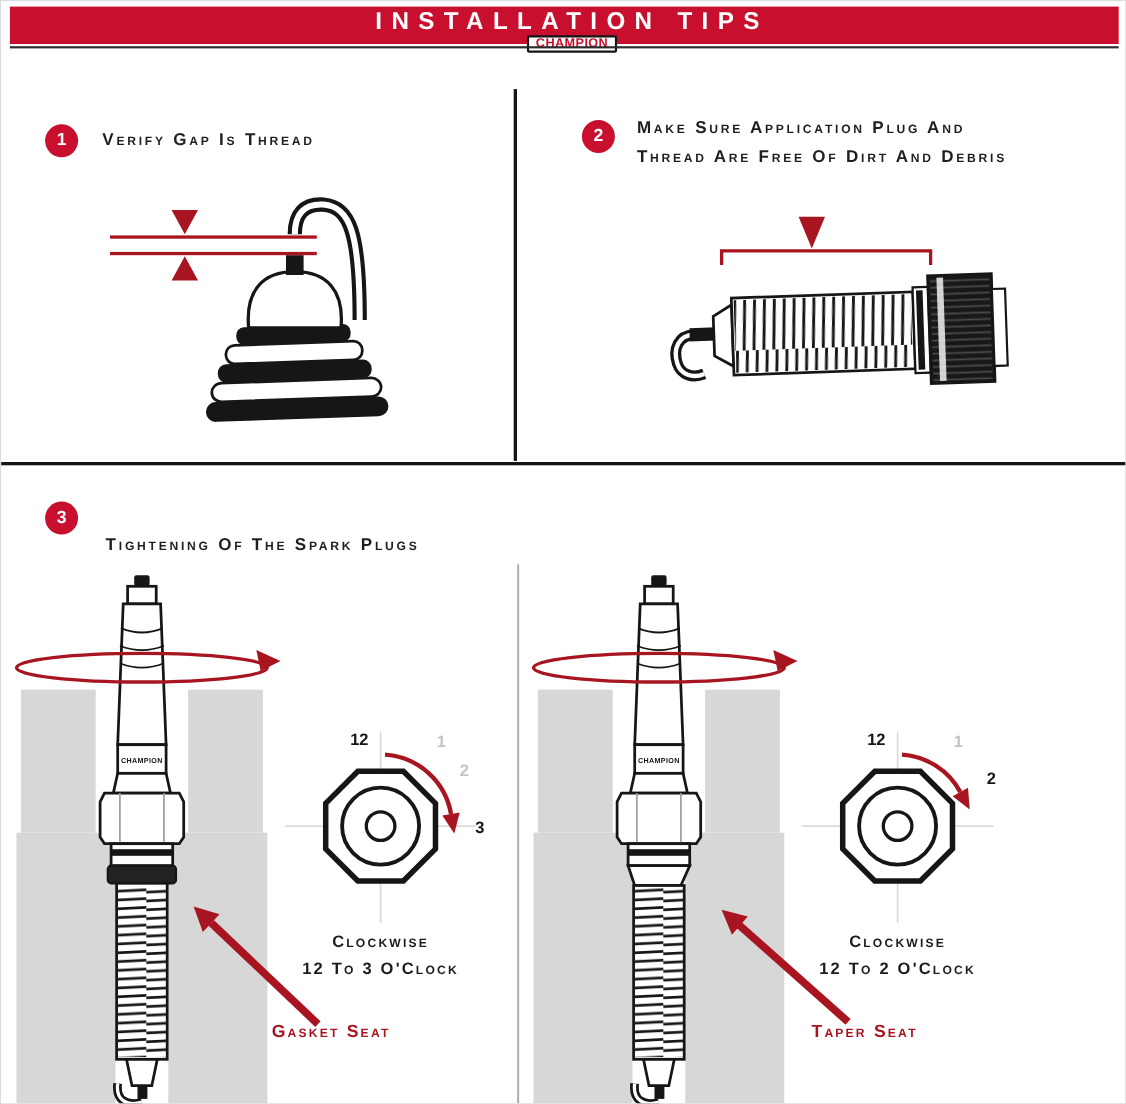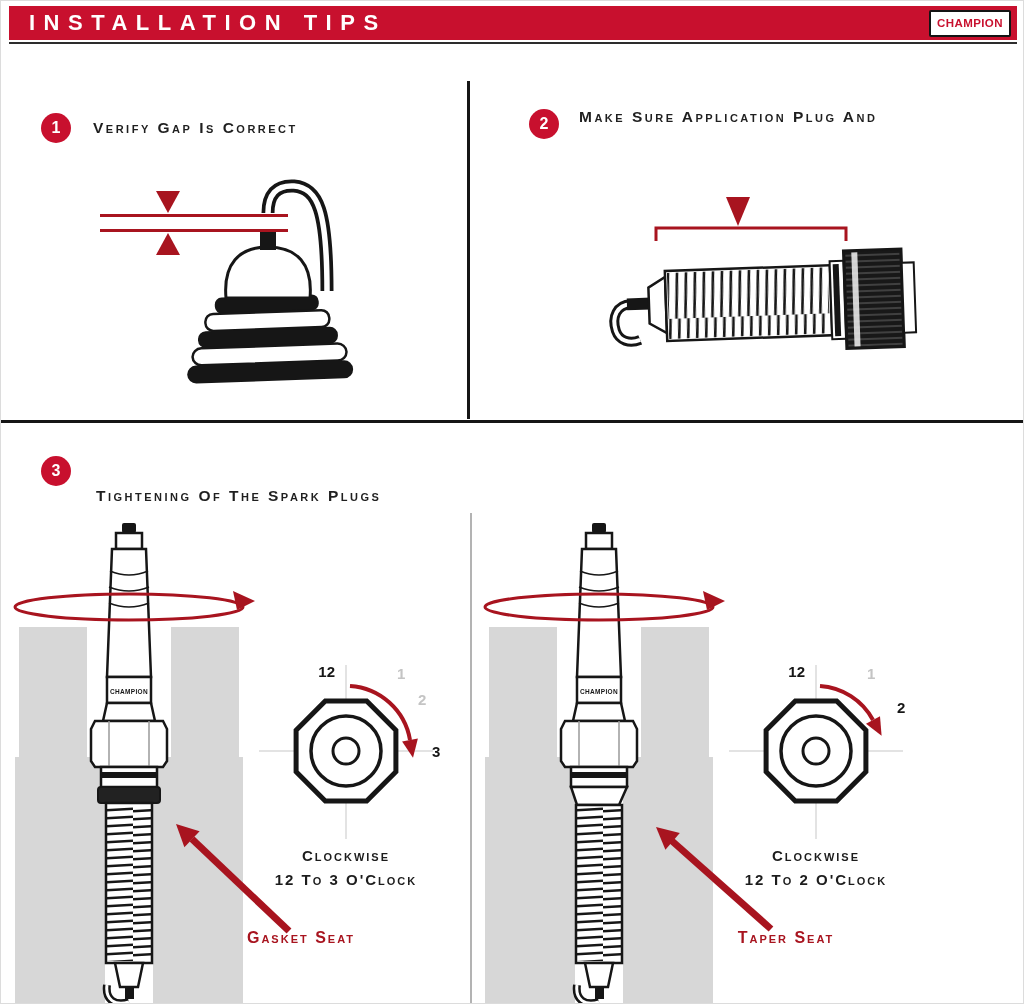--- a/index.html
+++ b/index.html
@@ -3,21 +3,21 @@
 <meta charset="utf-8">
 <style>
   * { margin:0; padding:0; box-sizing:border-box; }
   body { font-family:"Liberation Sans", sans-serif; background:#ffffff; }
   .page { position:relative; width:1024px; height:1004px; background:#fff;
           border:1px solid #dcdcdc; overflow:hidden; }
 
   
   .banner { position:absolute; left:8px; top:5px; width:1008px; height:34px;
             background:#c8102e; display:flex; align-items:center;
-            justify-content:space-between; padding:0 6px 0 20px; }
+            padding:0 6px 0 20px;flex-direction:column; }
   .banner-title { color:#fff; font-weight:700; font-size:22px; letter-spacing:8.5px; }
   .brand-logo { width:82px; height:27px; background:#fff; border:2px solid #141414;
                 border-radius:2px; display:flex; align-items:center; justify-content:center; }
   .brand-logo span { color:#c8102e; font-weight:700; font-size:11.5px; letter-spacing:.4px; }
   .banner-underline { position:absolute; left:8px; top:41px; width:1008px; height:2px; background:#2d2d2d; }
 
   
   .div-v-top { position:absolute; left:466px; top:80px; width:3px; height:338px; background:#161616; }
   .div-h-mid { position:absolute; left:0; top:419px; width:1024px; height:3px; background:#161616; }
   .div-v-bot { position:absolute; left:469px; top:512px; width:2px; height:490px; background:#b3b3b3; }
@@ -63,25 +63,26 @@
       <span>CHAMPION</span>
     </div>
   </div>
   <div class="banner-underline"></div>
 
   <div class="div-v-top"></div>
   <div class="div-h-mid"></div>
   <div class="div-v-bot"></div>
 
   <div class="num num1">1</div>
-  <div class="step-title t1">Verify Gap Is Correct</div>
+  <div class="step-title t1">Verify Gap Is Thread</div>
 
   <div class="num num2">2</div>
   <div class="step-title t2">
     <span>Make Sure Application Plug And</span>
+    <span>Thread Are Free Of Dirt And Debris</span>
   </div>
 
   <div class="num num3">3</div>
   <div class="step-title t3">Tightening Of The Spark Plugs</div>
 
   <svg class="illus svgA" width="300" height="235" viewBox="0 0 300 235">
     <g transform="rotate(-2 172 178)">
       <rect x="120" y="135" width="104" height="16" rx="7" fill="#161616"></rect>
       <rect x="110" y="151" width="124" height="17" rx="8" fill="#fff" stroke="#161616" stroke-width="2.5"></rect>
       <rect x="102" y="168" width="140" height="17" rx="8" fill="#161616"></rect>

